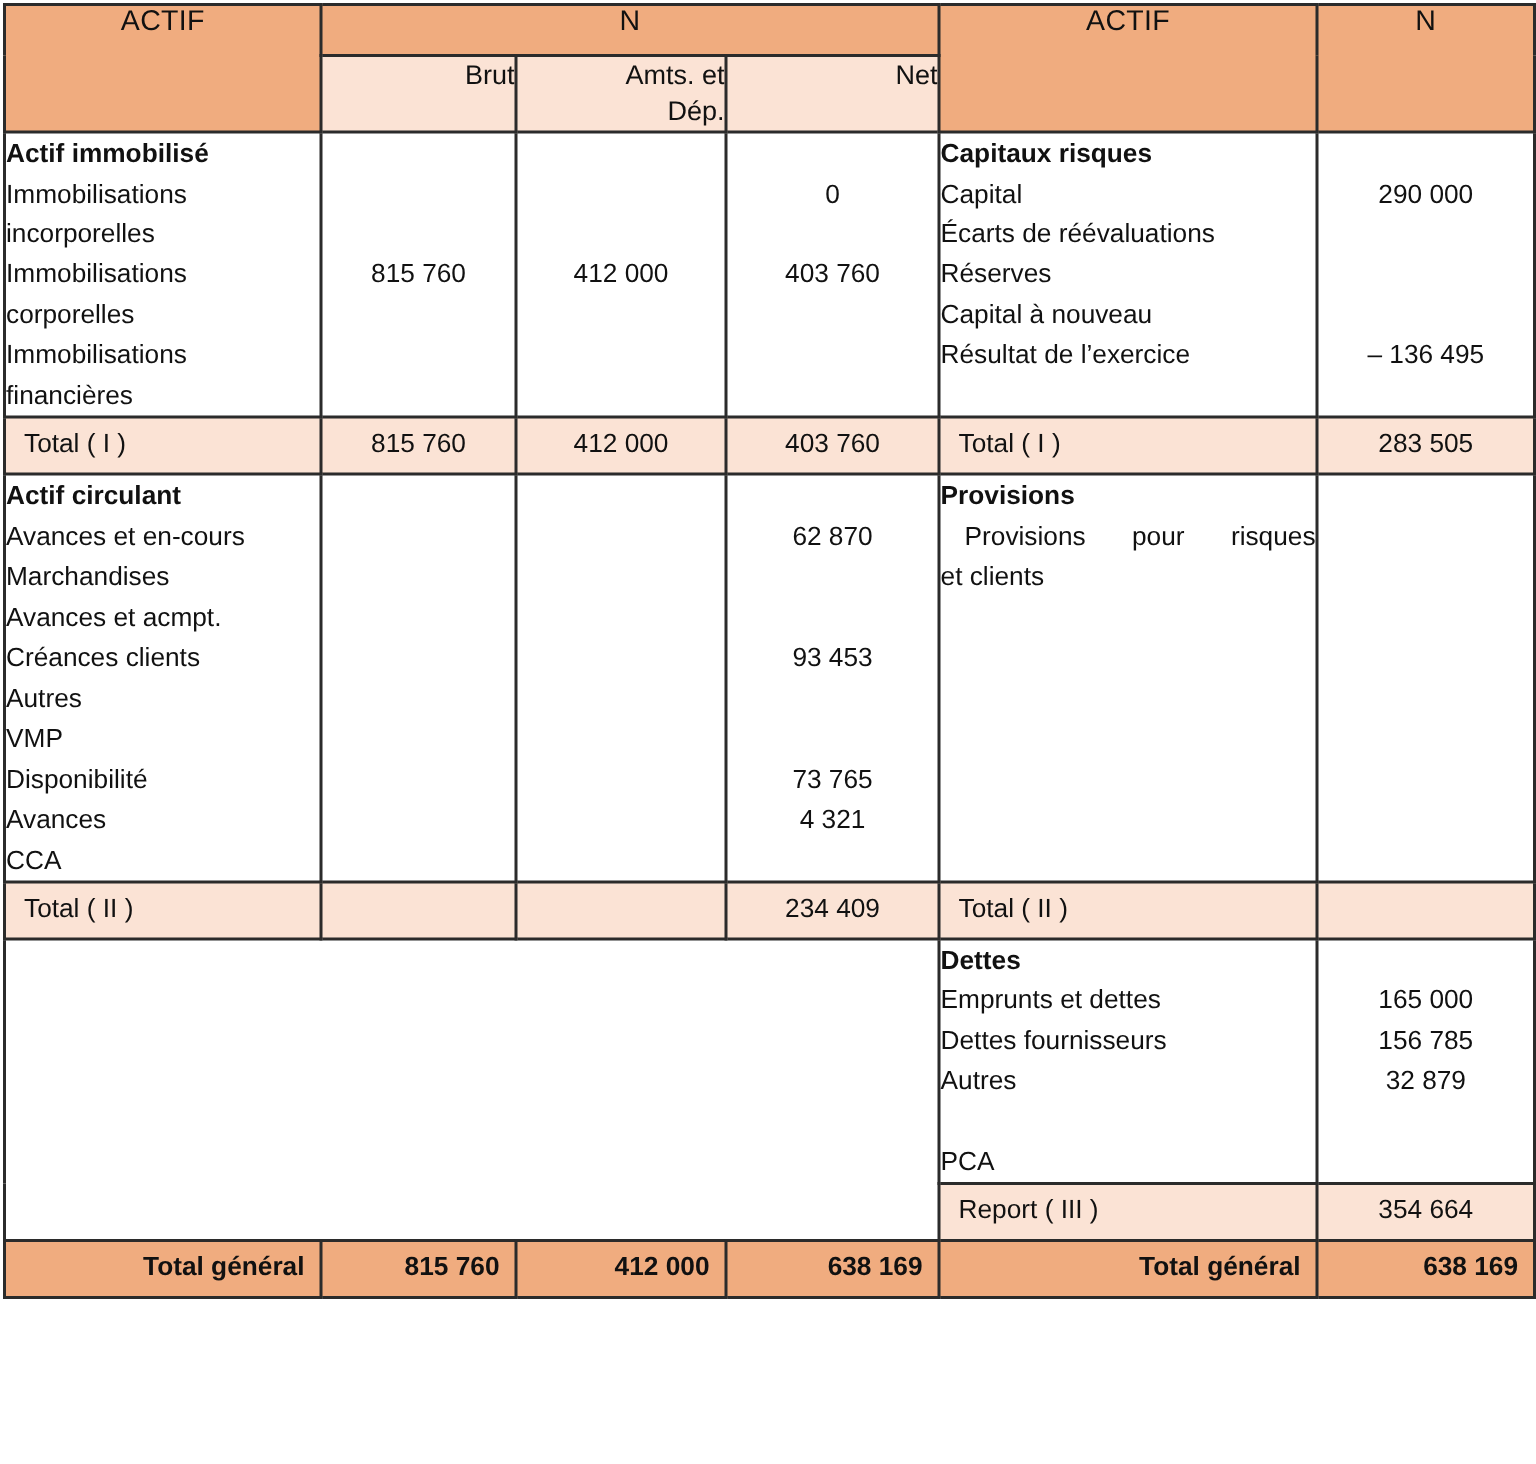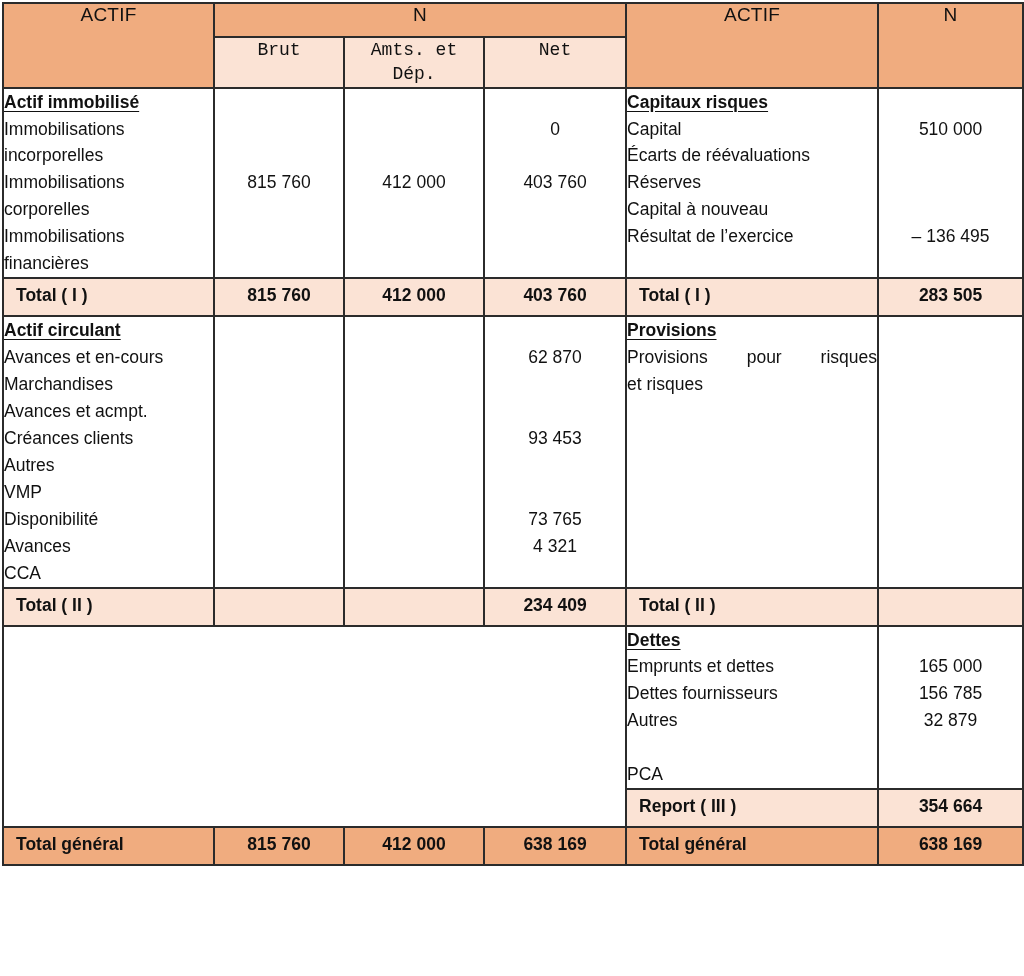--- a/index.html
+++ b/index.html
@@ -43,67 +43,67 @@
   
   .hdr-dark {
     background: #F0AC7F;
     text-align: center;
     font-weight: bold;
     font-size: 19px;
     letter-spacing: .2px;
   }
   .hdr-light {
     background: #FBE3D5;
-    text-align: center;
+    text-align: right;
     font-weight: bold;
     font-size: 18px;
     line-height: 1.35;
     padding: 8px 4px;
-    font-family: Liberation Mono, monospace;
   }
   .hdr-n-top {
     height: 32px;
   }
 
   
   .cell {
     padding: 8px 10px 10px 12px;
     line-height: 1.54;
   }
   .cell-num-c {
     padding: 8px 10px 10px 10px;
     line-height: 1.54;
     text-align: center;
   }
   .section-title {
     font-weight: bold;
-    text-decoration: underline;
     text-underline-offset: 3px;
   }
   .line { display: block; min-height: 1.54em; }
   .line.blank { color: transparent; }
   .justify-line {
     display: block;
     text-align: justify;
     text-align-last: justify;
     min-height: 1.54em;
+    padding-left: 16px;
   }
 
   
   .total-row td {
     background: #FBE3D5;
-    font-weight: bold;
+    font-weight: normal;
     height: 29px;
   }
   .total-row td.cell { padding: 3px 10px 4px 12px; }
   .total-row td.cell-num-c { padding: 3px 10px 4px 10px; }
   .grand-row td {
     background: #F0AC7F;
     font-weight: bold;
     height: 29px;
+    text-align: right;
   }
   .grand-row td.cell { padding: 3px 10px 4px 12px; }
   .grand-row td.cell-num-c { padding: 3px 10px 4px 10px; }
 
   .nowrap { white-space: nowrap; }
 </style>
 </head>
 <body>
 
 <table class="balance-sheet">
@@ -163,21 +163,21 @@
     <td class="cell">
       <span class="line section-title">Capitaux risques</span>
       <span class="line">Capital</span>
       <span class="line">Écarts de réévaluations</span>
       <span class="line">Réserves</span>
       <span class="line">Capital à nouveau</span>
       <span class="line">Résultat de l’exercice</span>
     </td>
     <td class="cell-num-c">
       <span class="line blank">.</span>
-      <span class="line nowrap">510 000</span>
+      <span class="line nowrap">290 000</span>
       <span class="line blank">.</span>
       <span class="line blank">.</span>
       <span class="line blank">.</span>
       <span class="line nowrap">– 136 495</span>
     </td>
   </tr>
 
   <tr class="total-row">
     <td class="cell">Total ( I )</td>
     <td class="cell-num-c">815 760</td>
@@ -209,21 +209,21 @@
       <span class="line blank">.</span>
       <span class="line nowrap">93 453</span>
       <span class="line blank">.</span>
       <span class="line blank">.</span>
       <span class="line nowrap">73 765</span>
       <span class="line nowrap">4 321</span>
     </td>
     <td class="cell">
       <span class="line section-title">Provisions</span>
       <span class="justify-line">Provisions  pour  risques</span>
-      <span class="line">et risques</span>
+      <span class="line">et clients</span>
     </td>
     <td class="cell-num-c"></td>
   </tr>
 
   <tr class="total-row">
     <td class="cell">Total ( II )</td>
     <td class="cell-num-c"></td>
     <td class="cell-num-c"></td>
     <td class="cell-num-c">234 409</td>
     <td class="cell">Total ( II )</td>

